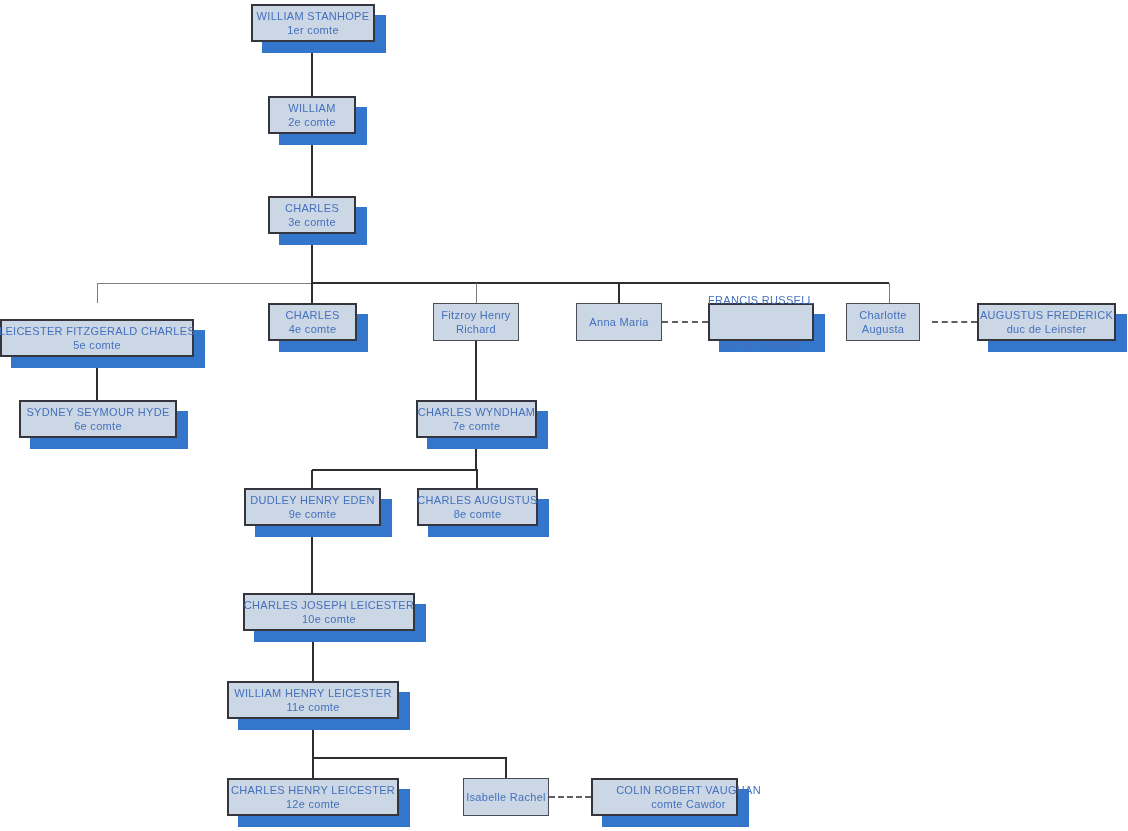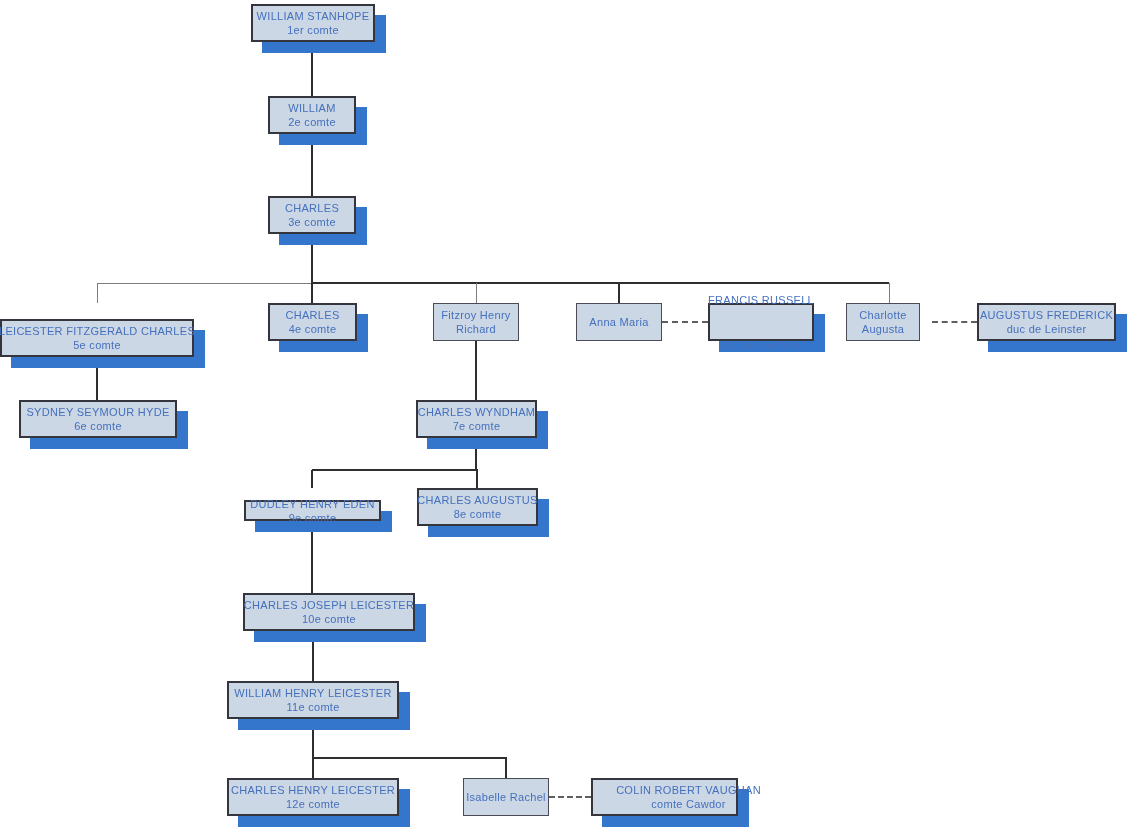--- a/index.html
+++ b/index.html
@@ -120,21 +120,21 @@
       <span class="label-line">duc de Leinster</span>
     </div>
     <div class="node shadowed" style="left: 19px; top: 400px; width: 158px; height: 38px;">
       <span class="label-line">SYDNEY SEYMOUR HYDE</span>
       <span class="label-line">6e comte</span>
     </div>
     <div class="node shadowed" style="left: 416px; top: 400px; width: 121px; height: 38px;">
       <span class="label-line">CHARLES WYNDHAM</span>
       <span class="label-line">7e comte</span>
     </div>
-    <div class="node shadowed" style="left: 244px; top: 500px; width: 137px; height: 21px;">
+    <div class="node shadowed" style="left: 244px; top: 488px; width: 137px; height: 38px;">
       <span class="label-line">DUDLEY HENRY EDEN</span>
       <span class="label-line">9e comte</span>
     </div>
     <div class="node shadowed" style="left: 417px; top: 488px; width: 121px; height: 38px;">
       <span class="label-line">CHARLES AUGUSTUS</span>
       <span class="label-line">8e comte</span>
     </div>
     <div class="node shadowed" style="left: 227px; top: 593px; width: 172px; height: 38px; margin-left: 16px;">
       <span class="label-line">CHARLES JOSEPH LEICESTER</span>
       <span class="label-line">10e comte</span>

